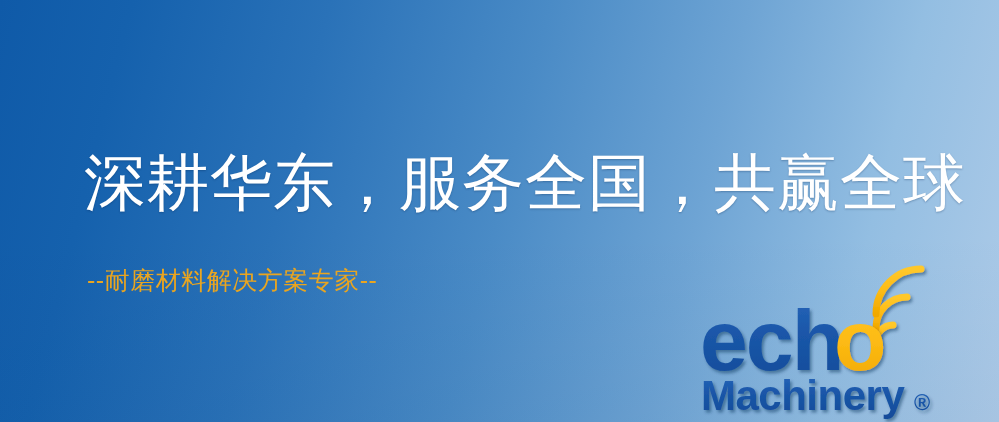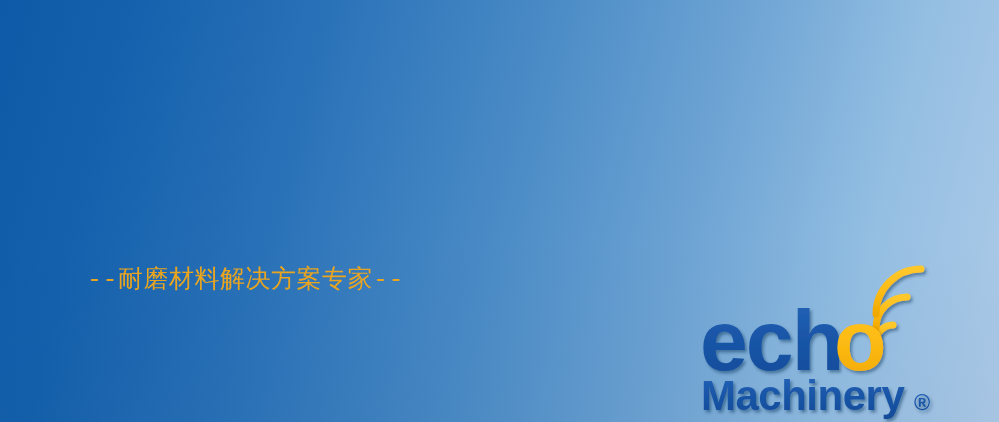--- a/index.html
+++ b/index.html
@@ -54,21 +54,21 @@
     white-space: nowrap;
     text-shadow: 0 1px 2px rgba(0, 35, 80, 0.30);
     z-index: 3;
   }
 
   
   .subtitle {
     position: absolute;
     left: 87px;
     top: 268px;
-    font-family: Liberation Mono, monospace;
+    font-family: Liberation Sans, sans-serif;
     font-size: 25px;
     line-height: 1.0;
     color: #e9a520;
     letter-spacing: 0.5px;
     white-space: nowrap;
     z-index: 3;
   }
 
   
   .logo {
@@ -88,20 +88,21 @@
   .logo-wordmark {
     font-family: "Liberation Sans", sans-serif;
     font-weight: bold;
   }
 </style>
 </head>
 <body>
 
 <div class="banner">
 
+  <div class="headline">深耕华东，服务全国，共赢全球</div>
 
   <div class="subtitle">--耐磨材料解决方案专家--</div>
 
   <div class="logo">
     <svg viewBox="0 0 250 128" xmlns="http://www.w3.org/2000/svg" aria-hidden="true">
       <defs>
         <linearGradient id="blueFill" x1="0" y1="0" x2="0" y2="1">
           <stop offset="0%" stop-color="#2566bb"></stop>
           <stop offset="45%" stop-color="#1a56a8"></stop>
           <stop offset="100%" stop-color="#124b99"></stop>

